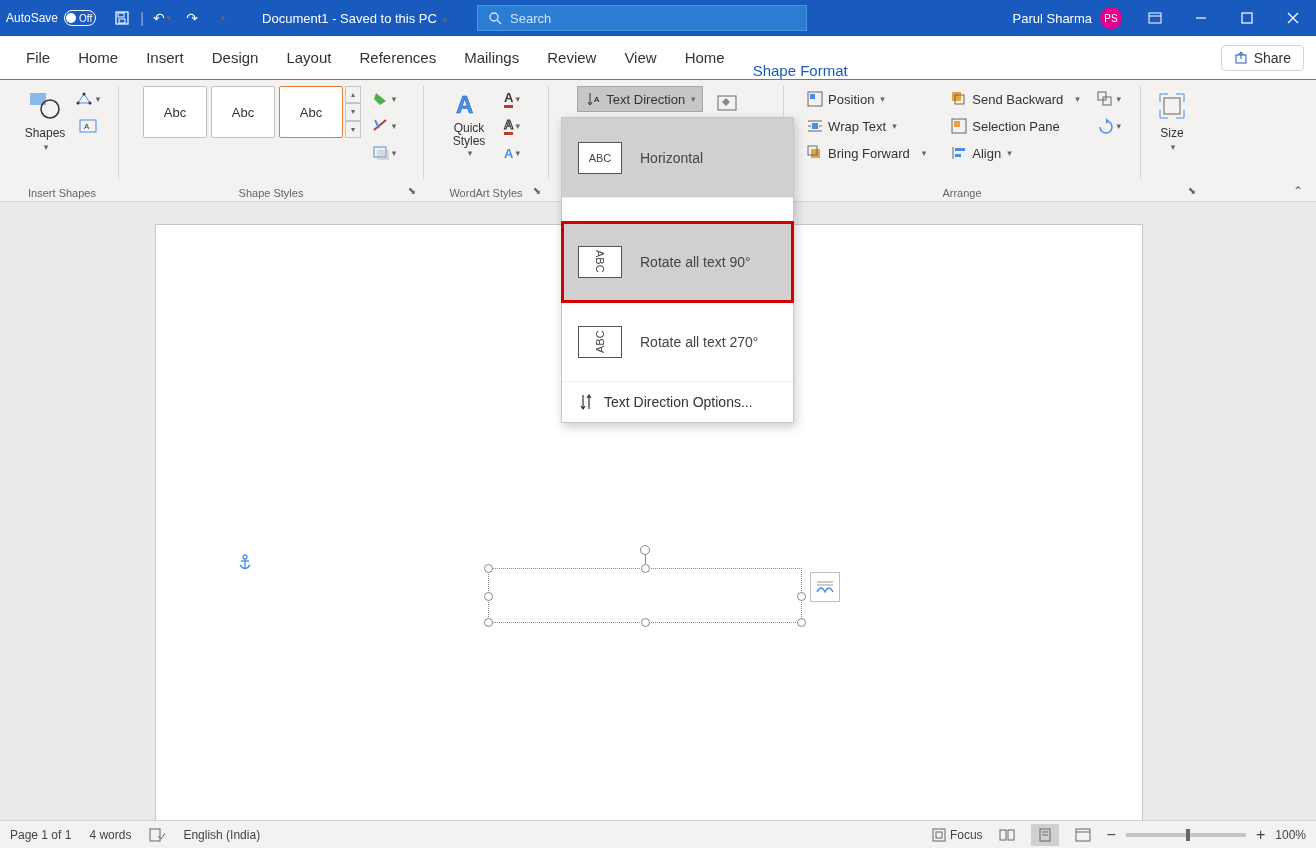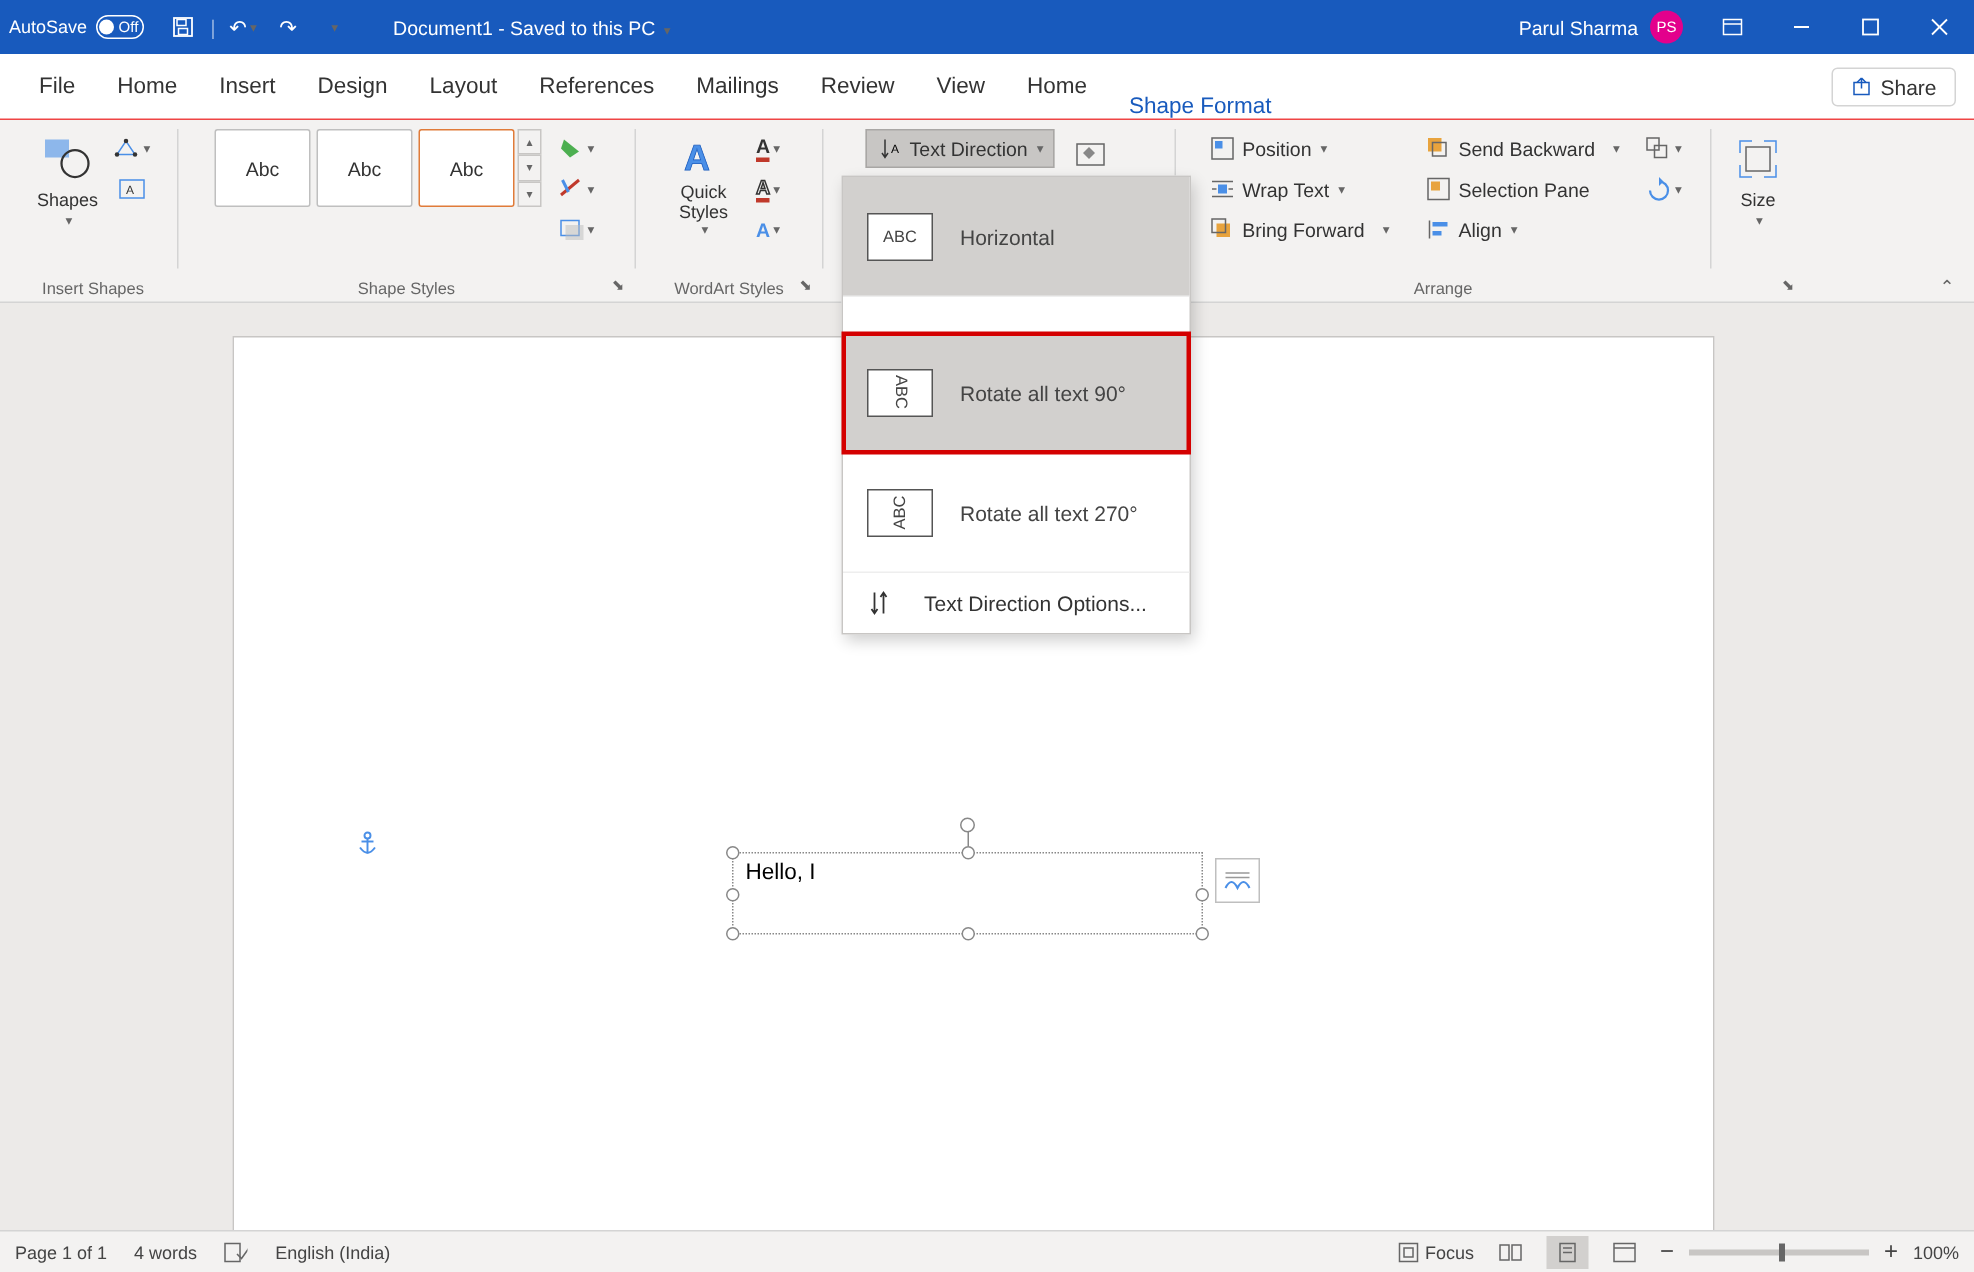--- a/index.html
+++ b/index.html
@@ -55,21 +55,21 @@
 .gal-item.sel { border:1.5px solid #e07b39; }
 .gallery-ctrl { width:16px; display:flex; flex-direction:column; }
 .gallery-ctrl div { flex:1; border:1px solid #c8c6c4; display:flex; align-items:center; justify-content:center; font-size:8px; color:#666; }
 
 
 .dropdown { position:absolute; left:561px; top:117px; width:233px; background:#fff; border:1px solid #c8c6c4; box-shadow:2px 4px 10px rgba(0,0,0,0.2); z-index:50; }
 .dd-item { height:80px; display:flex; align-items:center; gap:18px; padding:0 16px; font-size:14px; color:#444; border-bottom:1px solid #eee; }
 .dd-item.horiz { background:#d2d0ce; }
 .dd-item .dd-icon { width:44px; height:32px; border:1.5px solid #555; display:flex; align-items:center; justify-content:center; font-size:11px; background:#fff; }
 .dd-item.highlight { outline:3px solid #d40000; outline-offset:-2px; background:#d2d0ce;margin-top:24px; }
-.dd-opts { height:40px; display:flex; align-items:center; padding:0 16px; gap:22px; font-size:14px; color:#333;text-align:center; }
+.dd-opts { height:40px; display:flex; align-items:center; padding:0 16px; gap:10px; font-size:14px; color:#333;text-align:center; }
 
 
 .doc-area { position:absolute; top:202px; left:0; right:0; bottom:28px; background:#eceae8; overflow:hidden; }
 .page { position:absolute; left:155px; top:22px; width:988px; height:900px; background:#fff; border:1px solid #c8c6c4; }
 .anchor { position:absolute; left:238px; top:352px; color:#4a8fe7; }
 .textbox { position:absolute; left:488px; top:366px; width:314px; height:55px; border:1px dotted #888; background:#fff; }
 .textbox-inner { padding:4px 8px; font-size:15px; }
 .handle { position:absolute; width:9px; height:9px; border:1px solid #888; background:#fff; border-radius:50%; }
 .h-nw{left:-5px;top:-5px}.h-n{left:50%;top:-5px;margin-left:-4px}
 .h-w{left:-5px;top:50%;margin-top:-4px}.h-e{right:-5px;top:50%;margin-top:-4px}
@@ -108,20 +108,27 @@
       </div>
     <div class="qat-btn" style="width:8px;opacity:.5">|</div>
     <div class="qat-btn">↶<span class="chev">▾</span></div>
     <div class="qat-btn">↷</div>
     <div class="qat-btn">
         <span class="chev">▾</span>
       </div>
   </div>
   <div class="doctitle">
     <span>Document1 - Saved to this PC</span> <span class="chev">▾</span>
+  </div>
+  <div class="search">
+    <svg width="14" height="14" viewBox="0 0 14 14">
+        <circle cx="6" cy="6" r="4" fill="none" stroke="#cfe4f7" stroke-width="1.4"></circle>
+        <line x1="9" y1="9" x2="13" y2="13" stroke="#cfe4f7" stroke-width="1.4"></line>
+      </svg>
+    <input placeholder="Search" style="">
   </div>
   <div class="user">
     <span>Parul Sharma</span>
     <div class="avatar">
         <span>PS</span>
       </div>
   </div>
   <div class="winbtns">
     <div class="winbtn">
         <svg width="14" height="12">
@@ -452,21 +459,20 @@
     <div class="rot-line"></div>
     <div class="rot-handle"></div>
     <div class="handle h-nw"></div>
     <div class="handle h-n"></div>
 
     <div class="handle h-w"></div>
     <div class="handle h-e"></div>
     <div class="handle h-sw"></div>
     <div class="handle h-s"></div>
     <div class="handle h-se"></div>
-    <div class="textbox-inner">Hello, I</div>
   </div>
   <div class="layout-btn">
     <svg width="20" height="18">
         <path d="M2 14 Q6 6 10 14 Q14 6 18 14" fill="none" stroke="#4a8fe7" stroke-width="1.4"></path>
         <line x1="2" y1="4" x2="18" y2="4" stroke="#999"></line>
         <line x1="2" y1="7" x2="18" y2="7" stroke="#999"></line>
       </svg>
   </div>
 </div>
 

